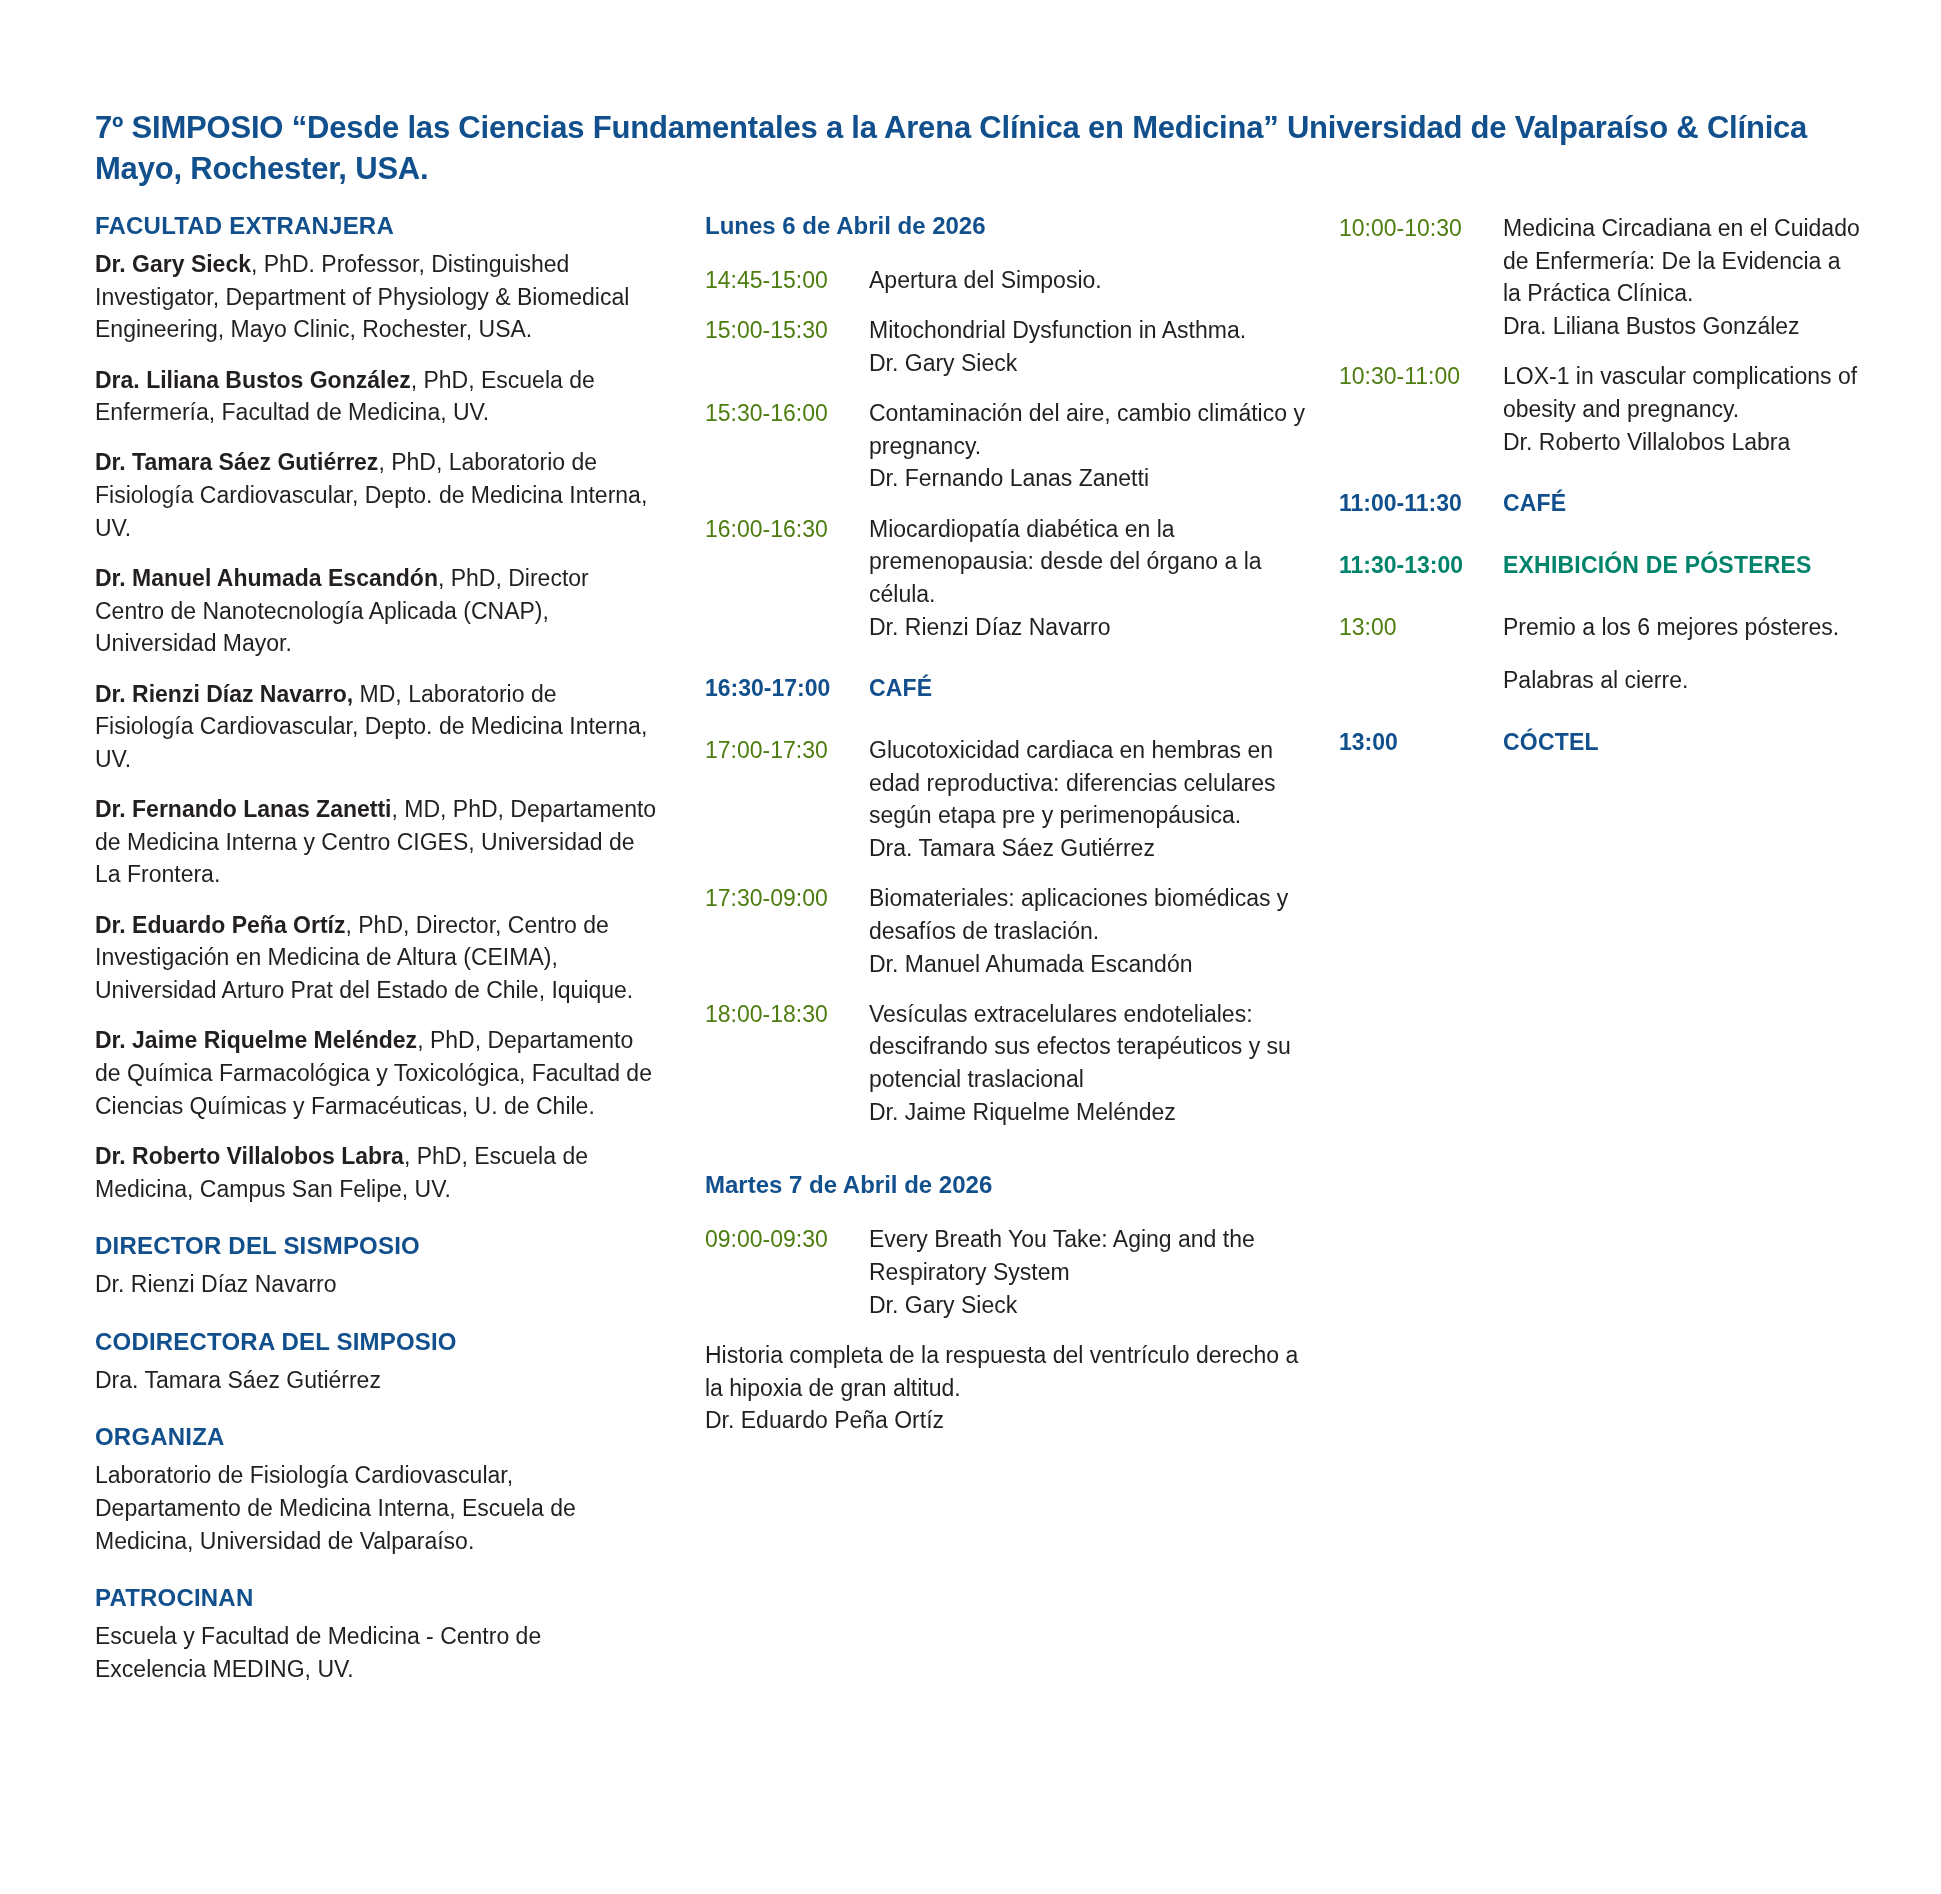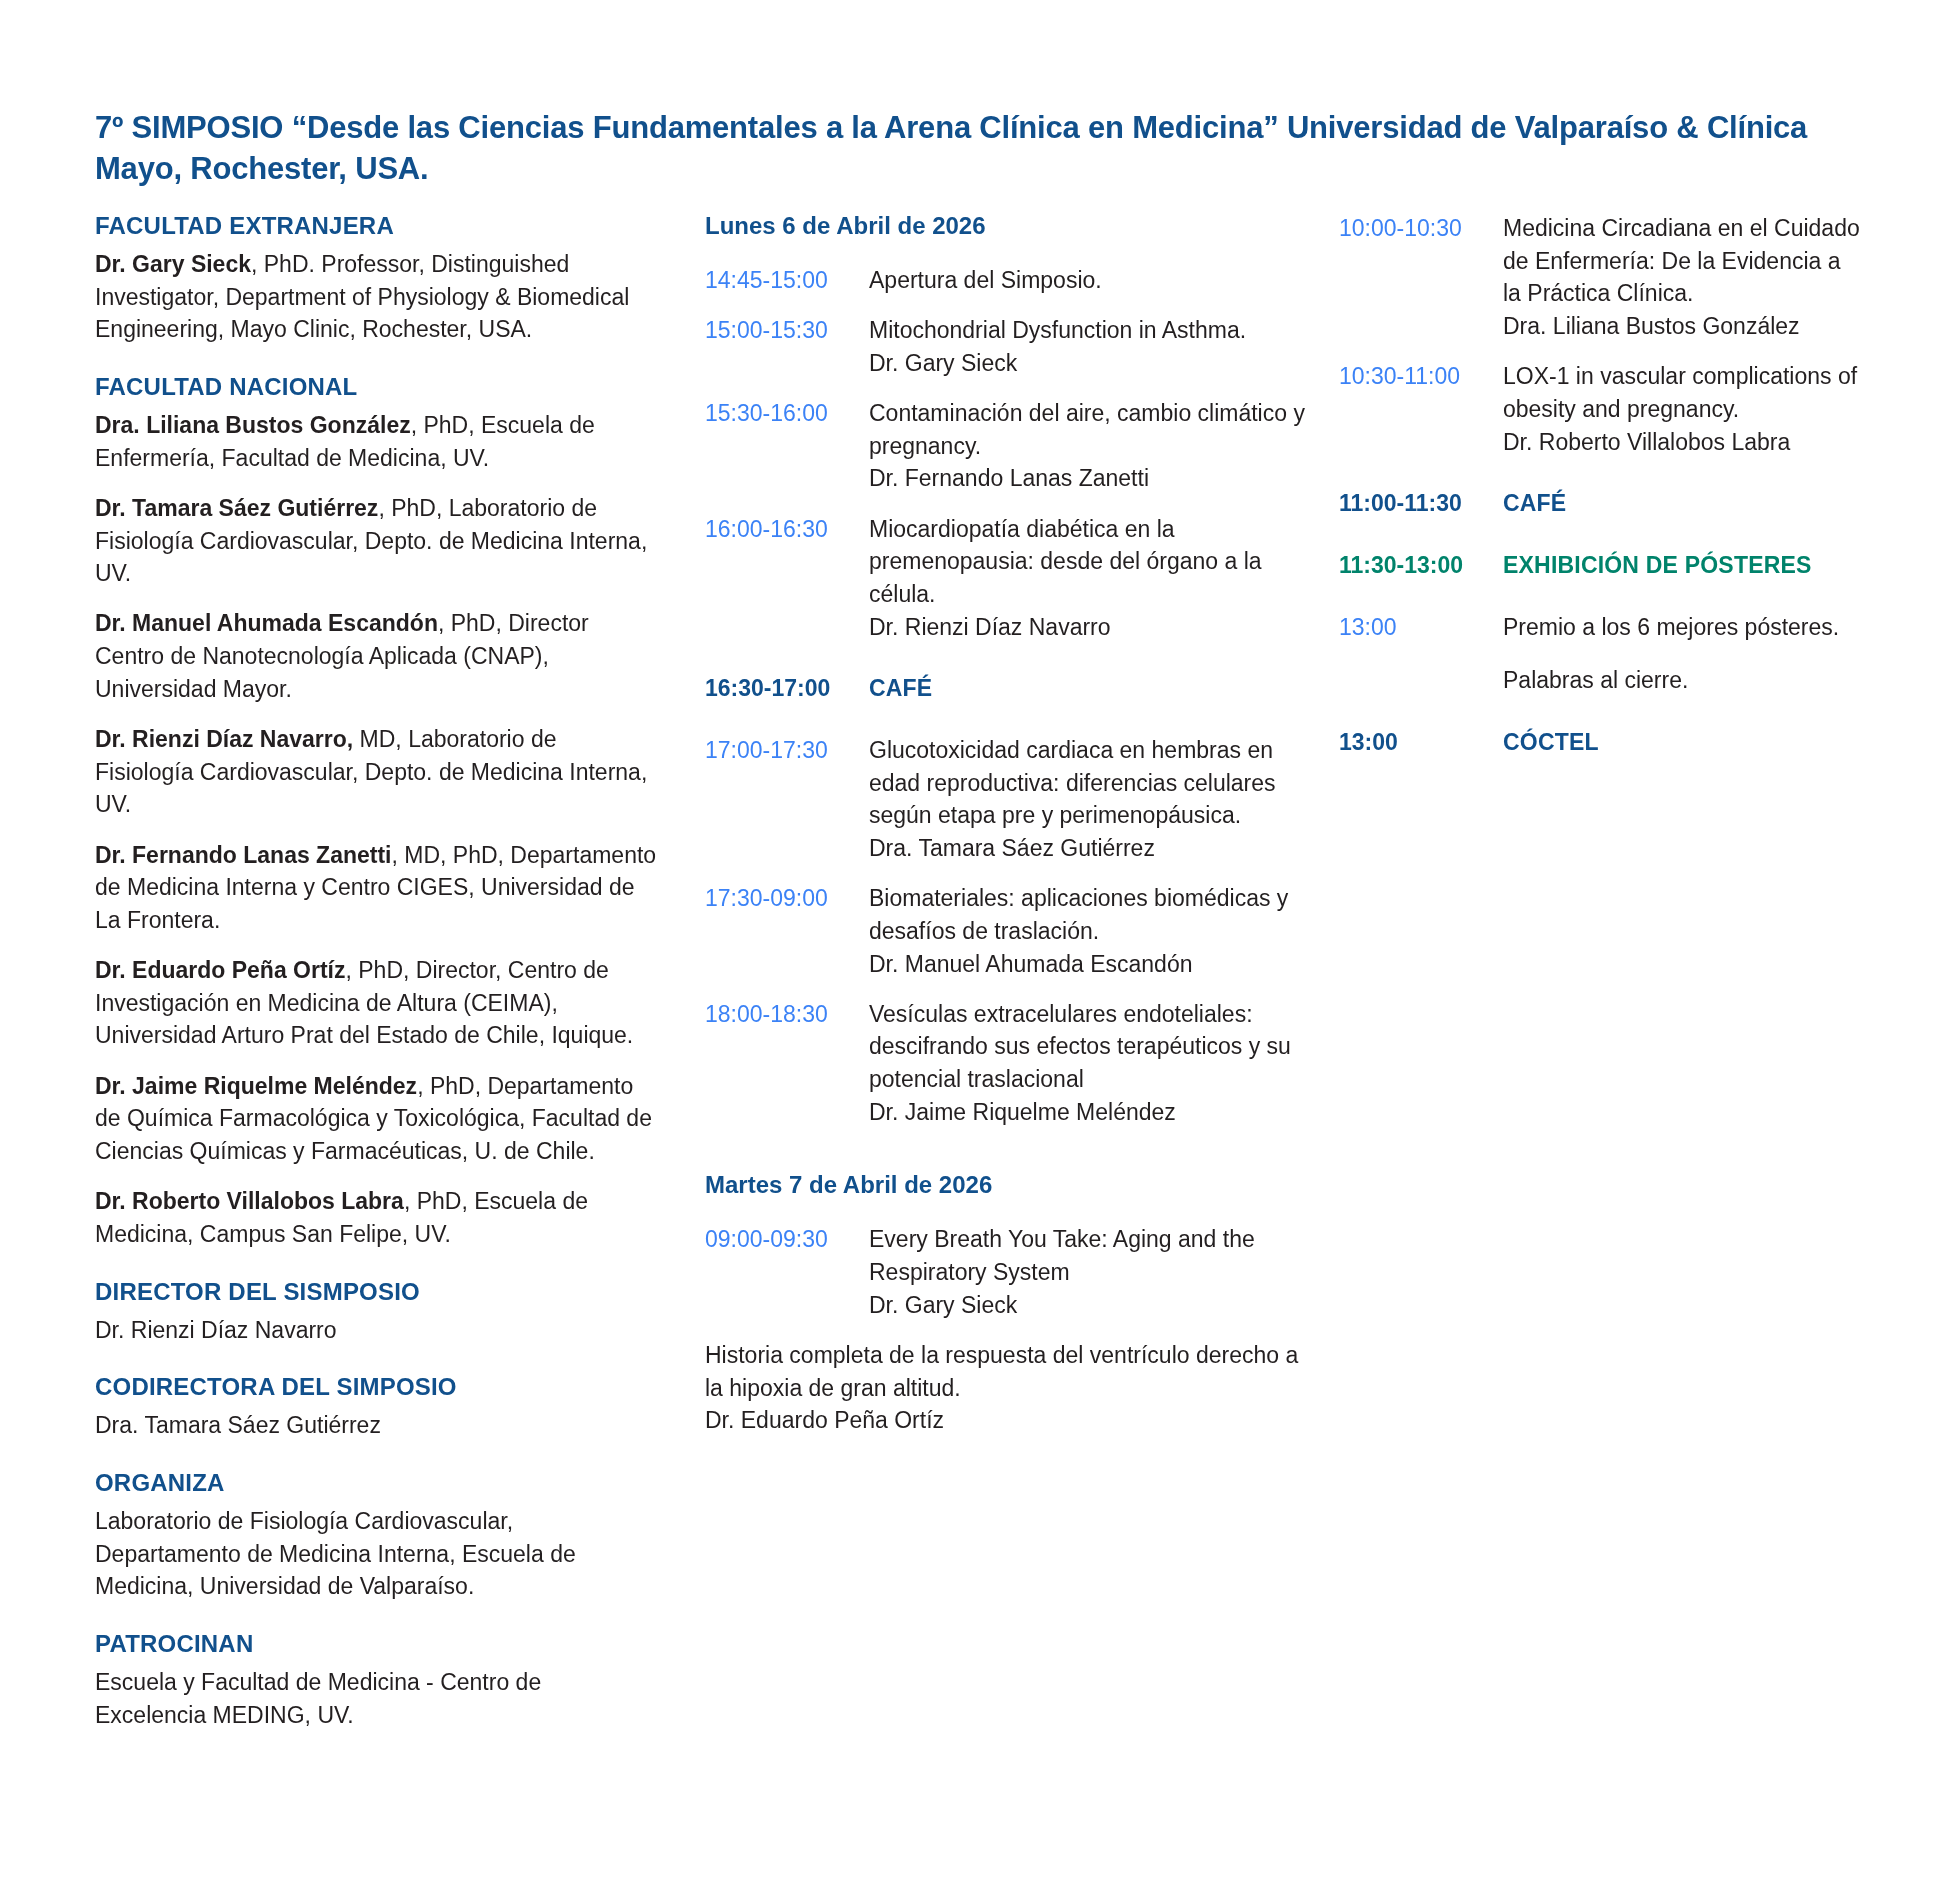--- a/index.html
+++ b/index.html
@@ -81,21 +81,21 @@
 
   .row {
     display: flex;
     margin-bottom: 17.6px;
     font-size: 23px;
     line-height: 1.42;
   }
   .row .time {
     width: 164px;
     flex: 0 0 164px;
-    color: #3b82f6;
+    color: #4d7c0f;
   }
   .row .desc {
     flex: 1 1 auto;
     color: #231f20;
   }
   .row.hl .time { color: #11508c; font-weight: bold; }
   .row.hl .desc { color: #11508c; font-weight: bold; letter-spacing: 0.2px; }
   .row.hl-green .time { color: #00836b; font-weight: bold; }
   .row.hl-green .desc { color: #00836b; font-weight: bold; letter-spacing: 0.2px; }
   .row.pad-top { margin-top: 21px; align-items: center; }
@@ -112,21 +112,20 @@
   <div class="cols">
 
     <div class="col col-1">
 
       <div class="sec-head first">FACULTAD EXTRANJERA</div>
 
       <div class="person">
         <b>Dr. Gary Sieck</b><span>, PhD. Professor, Distinguished Investigator, Department of Physiology &amp; Biomedical Engineering, Mayo Clinic, Rochester, USA.</span>
       </div>
 
-      <div class="sec-head">FACULTAD NACIONAL</div>
 
       <div class="person">
         <b>Dra. Liliana Bustos González</b><span>, PhD, Escuela de Enfermería, Facultad de Medicina, UV.</span>
       </div>
       <div class="person">
         <b>Dr. Tamara Sáez Gutiérrez</b><span>, PhD, Laboratorio de Fisiología Cardiovascular, Depto. de Medicina Interna, UV.</span>
       </div>
       <div class="person">
         <b>Dr. Manuel Ahumada Escandón</b><span>, PhD, Director Centro de Nanotecnología Aplicada (CNAP), Universidad Mayor.</span>
       </div>

